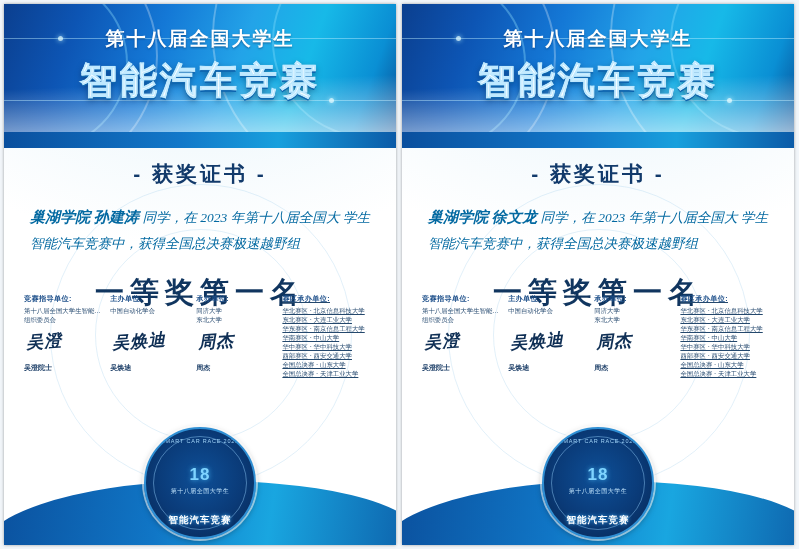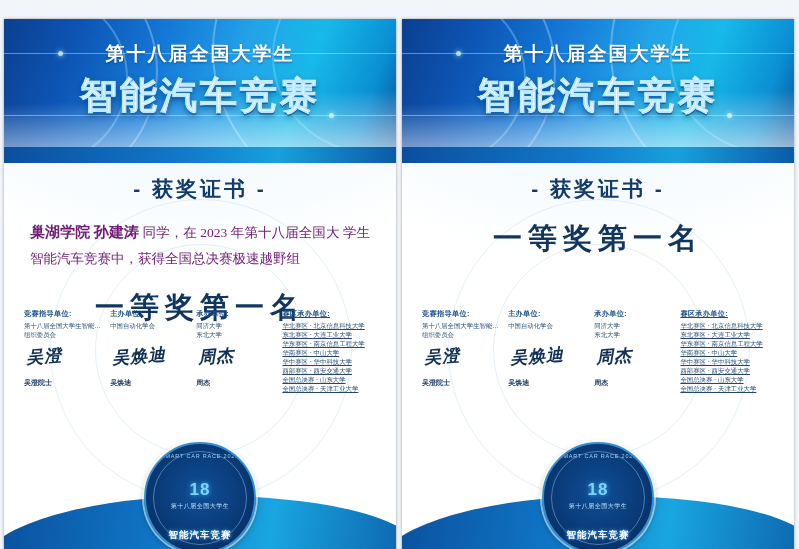--- a/index.html
+++ b/index.html
@@ -13,21 +13,21 @@
     font-family: "Liberation Sans", sans-serif;
     overflow: hidden;
   }
   .page {
     position: relative;
     width: 799px;
     height: 549px;
     background: #f2f6fa;
     display: flex;
     gap: 6px;
-    padding: 19px 4px;
+    padding: 4px 4px;
     box-sizing: border-box;
   }
 
   
   .cert {
     position: relative;
     width: 392px;
     height: 541px;
     background: #e9f3fb;
     overflow: hidden;
@@ -133,22 +133,23 @@
     font-weight: bold;
     font-size: 21px;
     letter-spacing: 3px;
     color: #123a6b;
   }
   .body-text {
     margin: 16px 26px 0 26px;
     font-family: "Liberation Serif", serif;
     font-size: 13.5px;
     line-height: 26px;
-    color: #701a75;
+    color: #0369a1;
     text-align: justify;
+    font-style: italic;
   }
   .body-text .name {
     font-weight: bold;
     font-size: 15px;
   }
   .prize {
     margin-top: 16px;
     text-align: center;
     font-family: Liberation Sans, sans-serif;
     font-weight: bold;
@@ -412,20 +413,26 @@
       <div class="title-wrap">
         <div class="title-small">第十八届全国大学生</div>
         <div class="title-big">智能汽车竞赛</div>
       </div>
     </div>
     <div class="sepbar"></div>
 
     <div class="body">
       <div class="award-title">- 获奖证书 -</div>
 
+      <div class="body-text">
+        <span class="name">巢湖学院</span>
+        <span class="name">徐文龙</span>
+        <span>同学，在 2023 年第十八届全国大</span>
+        <span>学生智能汽车竞赛中，获得全国总决赛极速越野组</span>
+      </div>
 
       <div class="prize">一等奖第一名</div>
 
       <div class="orgs">
         <div class="org-col">
           <div class="org-head">竞赛指导单位:</div>
           <div class="org-line">第十八届全国大学生智能汽车竞赛</div>
           <div class="org-line">组织委员会</div>
           <div class="sign">
             <span>吴澄</span>

